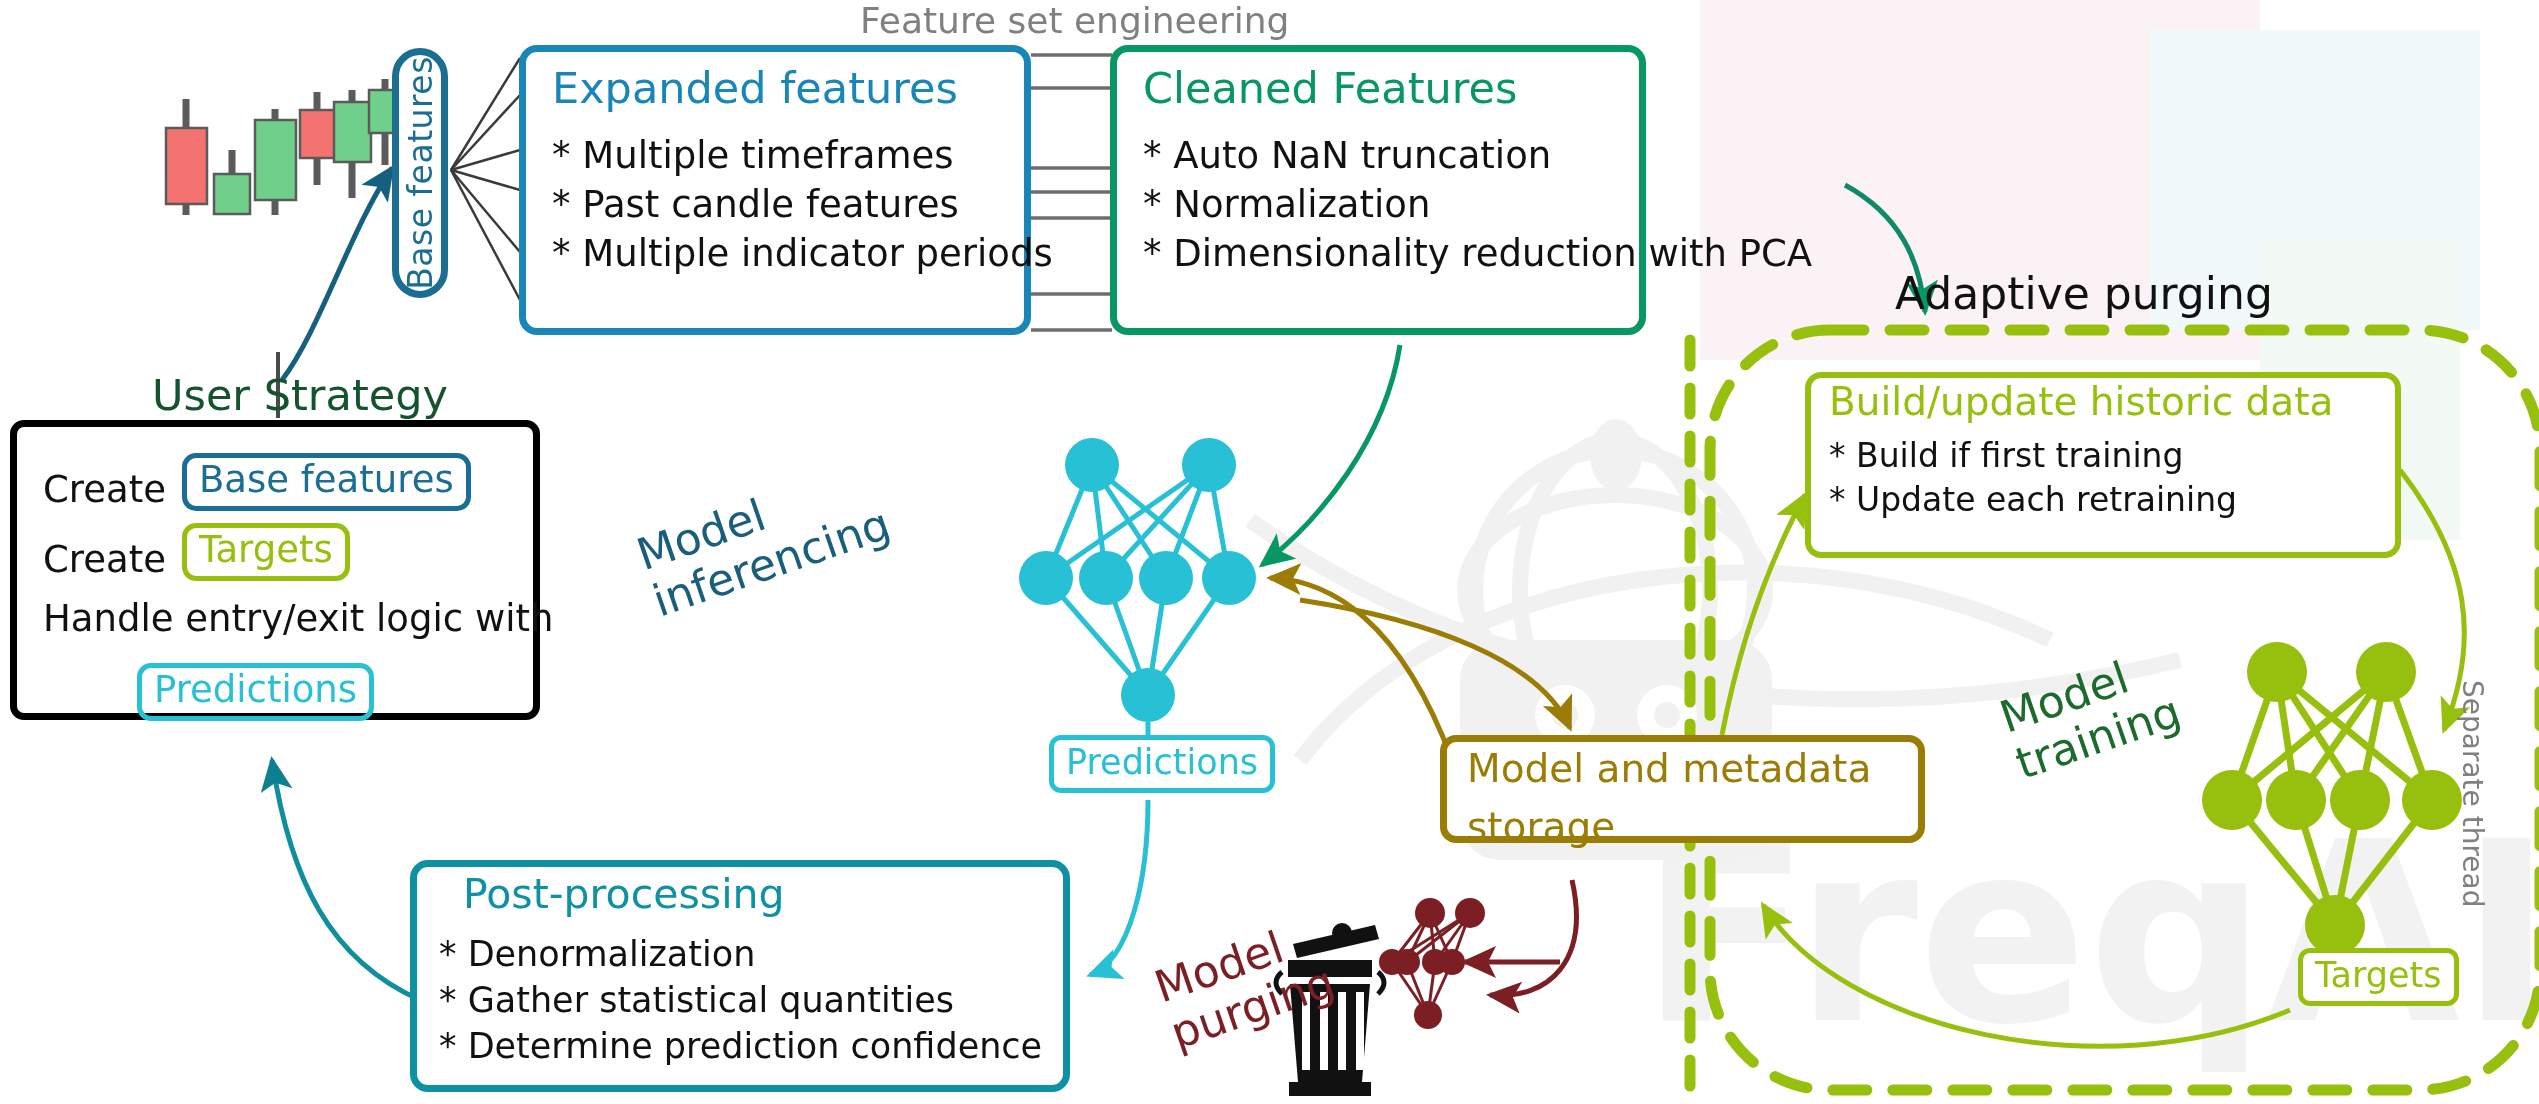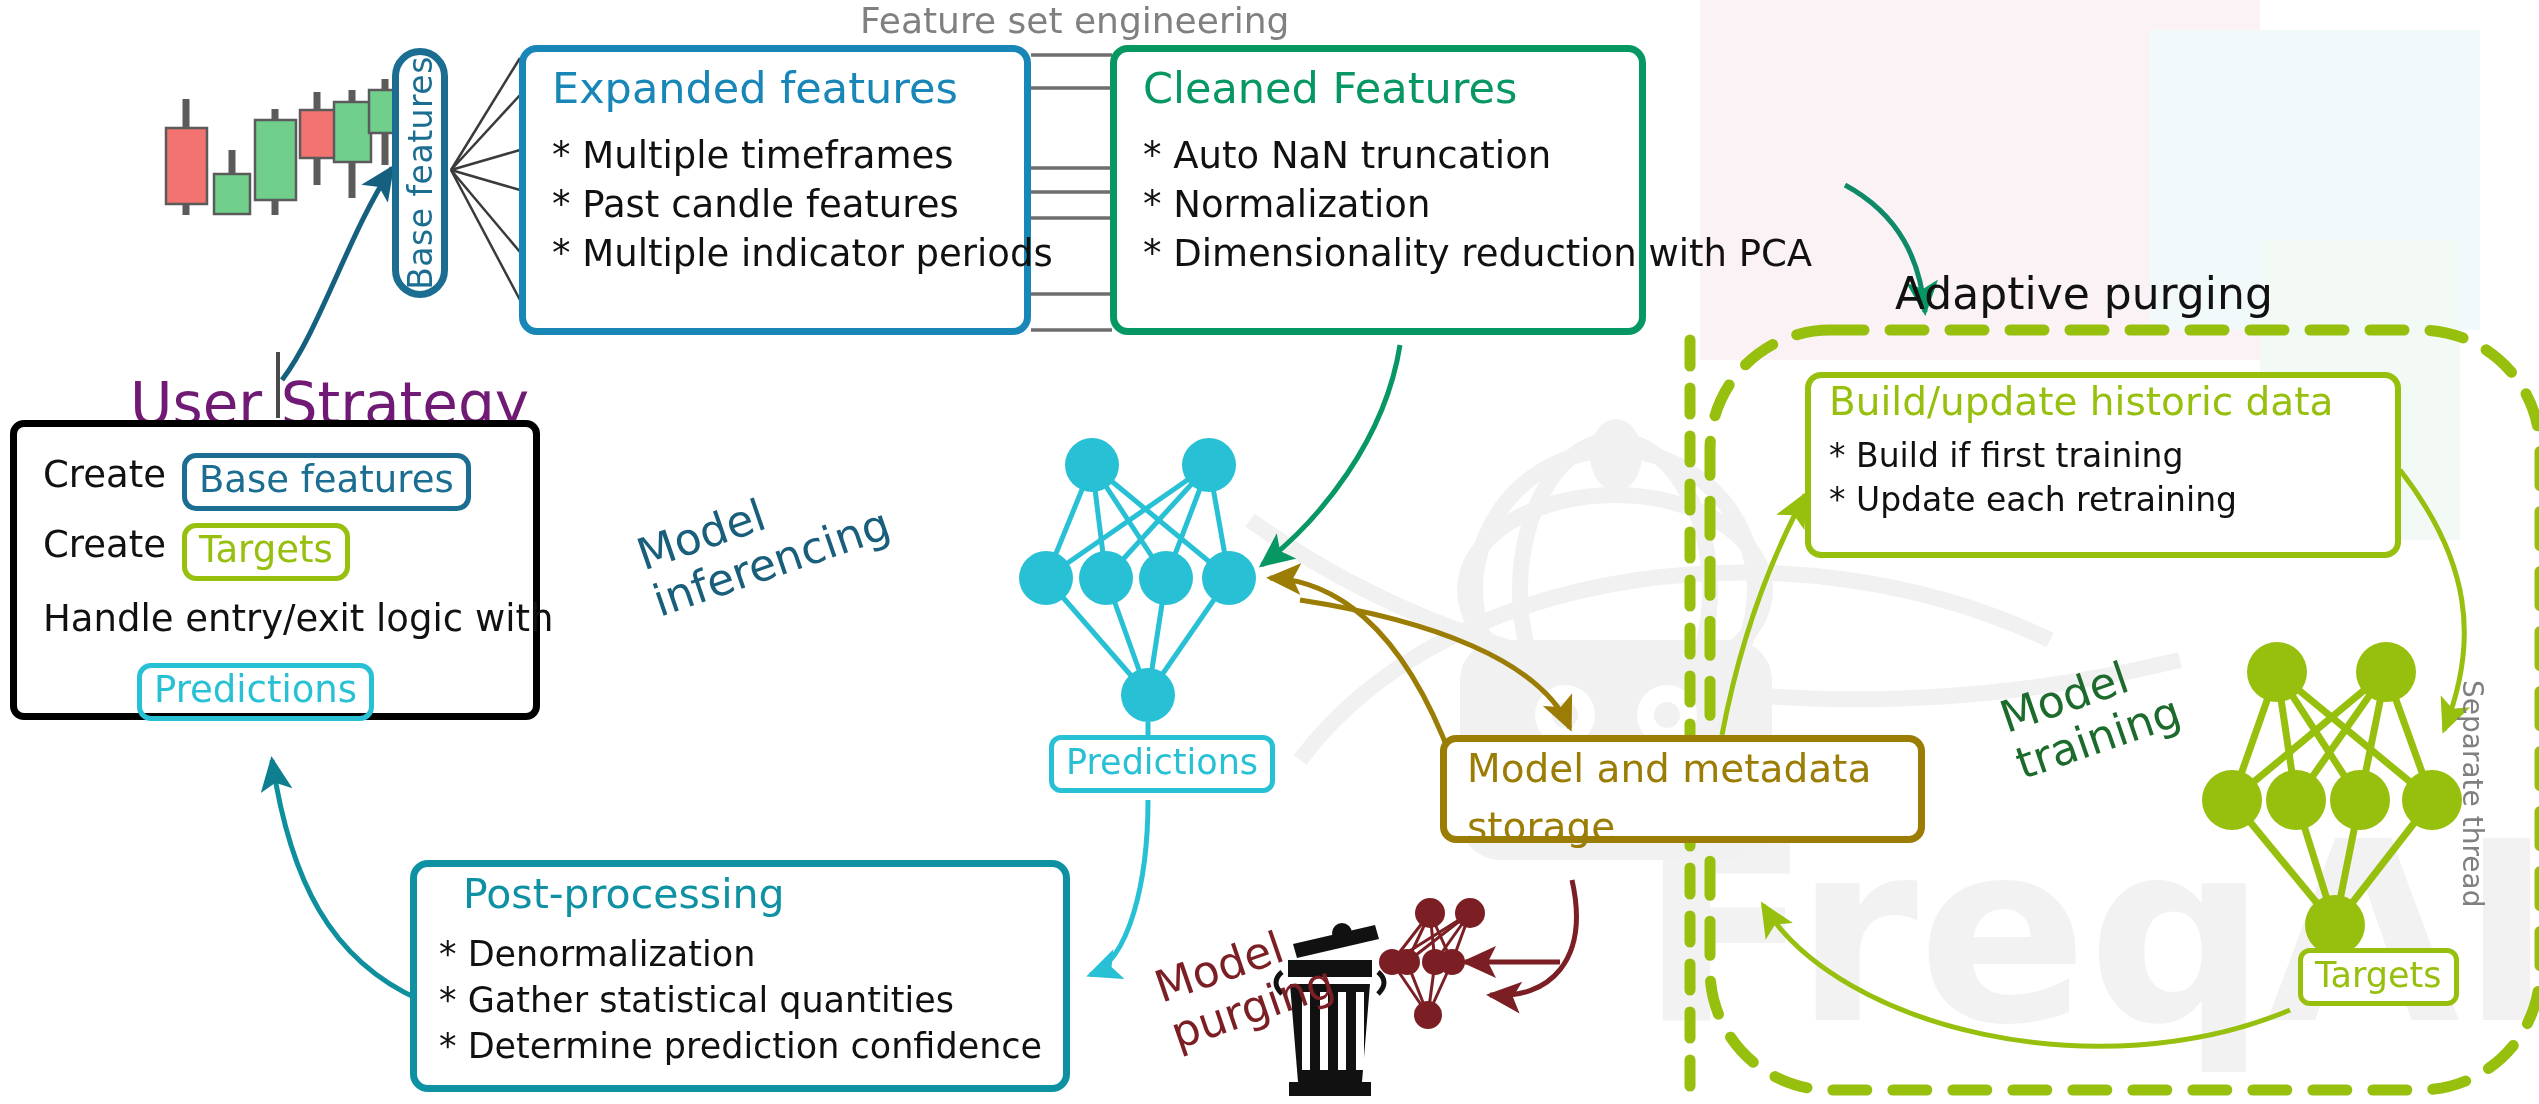--- a/index.html
+++ b/index.html
@@ -24,23 +24,23 @@
   #cleaned .items{position:absolute;left:26px;top:80px;}
 
   
   #basefeat{left:392px;top:48px;width:56px;height:250px;border:7px solid #1b6e91;border-radius:30px;}
   #basefeat span{display:block;position:absolute;left:50%;top:50%;
     transform:translate(-50%,-50%) rotate(-90deg);transform-origin:center center;
     color:#1b6e91;font-size:33px;white-space:nowrap;letter-spacing:.5px;}
 
   
   #usertitle{position:absolute;left:130px;top:370px;width:340px;text-align:center;
-    font-size:58px;color:#701a75;white-space:nowrap;}
+    font-size:43px;color:#14532d;white-space:nowrap;}
   #userbox{left:10px;top:420px;width:530px;height:300px;border:7px solid #000000;border-radius:14px;}
-  .ulinerow{position:absolute;display:flex;align-items:flex-start;white-space:nowrap;}
+  .ulinerow{position:absolute;display:flex;align-items:flex-end;white-space:nowrap;}
   .utext{font-size:37px;color:#111;}
   .pill{display:inline-block;border-radius:14px;padding:2px 12px 5px 12px;font-size:37px;line-height:1.1;}
   .pill-blue{border:5px solid #1b6e91;color:#1b6e91;}
   .pill-green{border:5px solid #97bf0d;color:#97bf0d;}
   .pill-cyan{border:5px solid #28c0d4;color:#28c0d4;}
 
   
   #postbox{left:410px;top:860px;width:660px;height:232px;border:7px solid #0e91a3;}
   #postbox .bx-title{color:#0e91a3;position:absolute;left:22px;top:6px;font-size:41px;margin-left:24px;}
   #postbox .items{position:absolute;left:22px;top:64px;}

